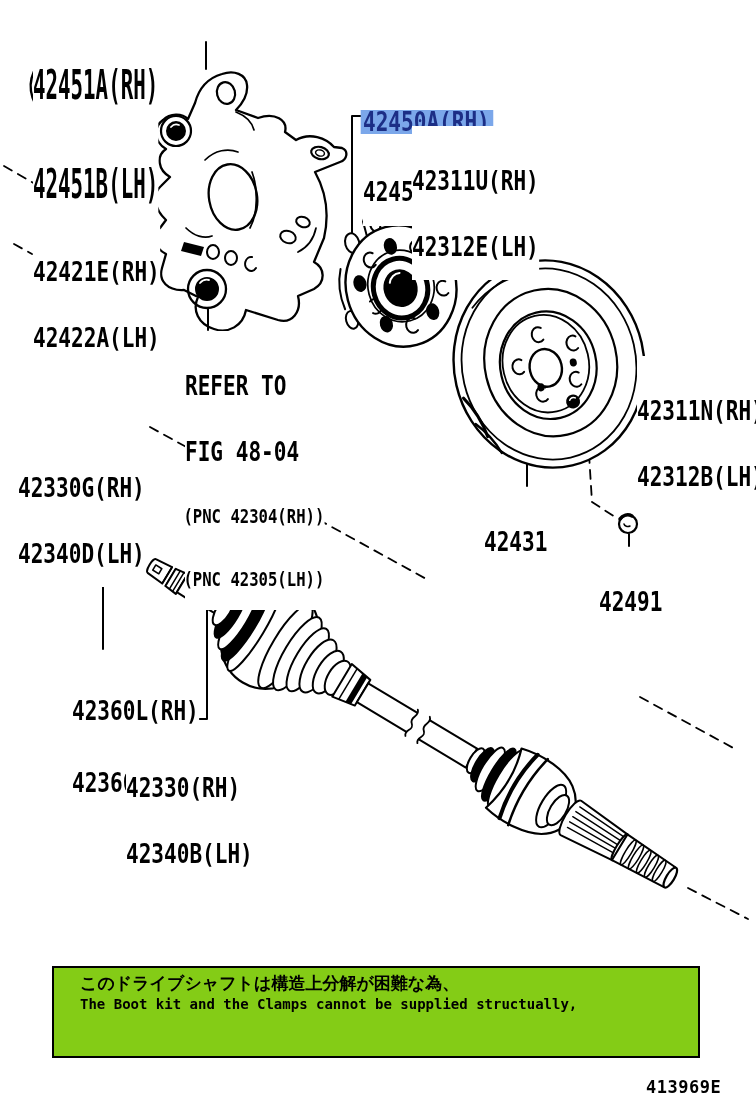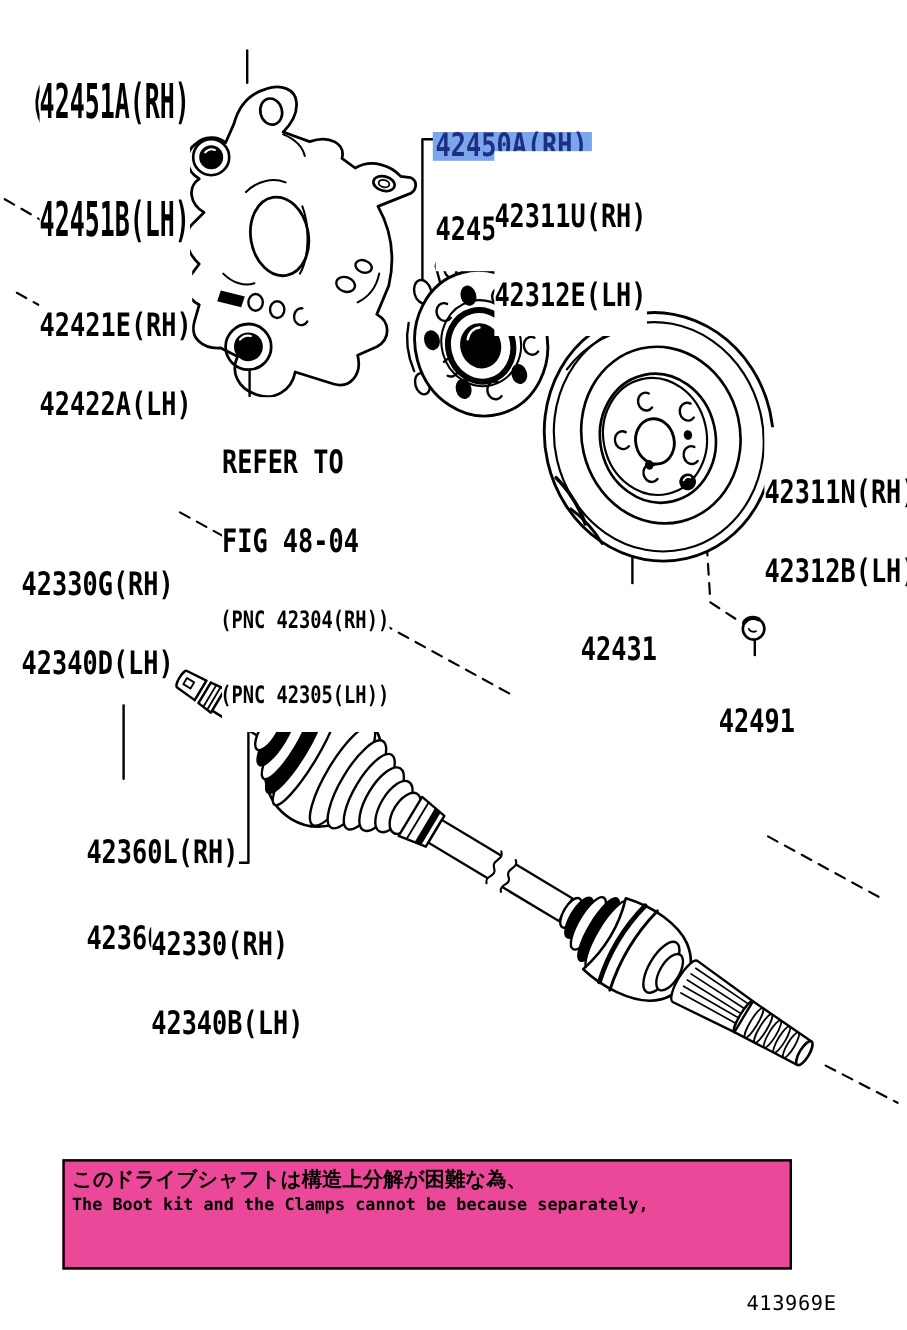--- a/index.html
+++ b/index.html
@@ -8,25 +8,25 @@
   .art{position:absolute;left:0;top:0;}
   .plabel{position:absolute;font-family:"DejaVu Sans Mono",monospace;font-weight:bold;
           font-size:27px;line-height:22px;color:#000;white-space:pre;
           transform:scaleX(0.78);transform-origin:0 0;background:#fff;}
   .plabel .ln{display:block;}
   .big{font-size:40px;line-height:33px;transform:scaleX(0.52);}
   .lh24{line-height:24px;}
   .pnc{display:block;font-size:20px;line-height:18.5px;margin-left:-2px;}
   .hl{display:inline-block;padding:0 4px 1px 3px;margin-left:-3px;}
   .notebox{position:absolute;left:52px;top:966px;width:592px;height:78px;
-           border:2.5px solid #000;padding:5px 6px;background:#ec4899;}
+           border:2.5px solid #000;padding:5px 26px;background:#84cc16;}
   .jp{font-family:"DejaVu Sans",sans-serif;font-weight:bold;font-size:17px;line-height:21px;white-space:pre;}
   .en{font-family:"DejaVu Sans Mono",monospace;font-weight:bold;font-size:14px;line-height:20px;white-space:pre;}
-  .doccode{position:absolute;left:622px;top:1077px;font-family:"DejaVu Sans Mono",monospace;
-           font-weight:normal;font-size:17px;letter-spacing:0.5px;}
+  .doccode{position:absolute;left:646px;top:1077px;font-family:"DejaVu Sans Mono",monospace;
+           font-weight:bold;font-size:17px;letter-spacing:0.5px;}
 </style>
 </head>
 <body>
 
 <div class="stage">
 
 <svg class="art" width="756" height="1108" viewBox="0 0 756 1108">
 <g stroke="#000" fill="none" stroke-width="2" stroke-linecap="round" stroke-linejoin="round">
 
   <g stroke-width="1.8" stroke-dasharray="9 7">
@@ -283,18 +283,18 @@
   <span class="ln">42360M(LH)</span>
 </div>
 
 <div class="plabel" style="left:126px;top:733px">
   <span class="ln">42330(RH)</span>
   <span class="ln">42340B(LH)</span>
 </div>
 
 <div class="notebox">
   <div class="jp">このドライブシャフトは構造上分解が困難な為、</div>
-  <div class="en">The Boot kit and the Clamps cannot be because separately,</div>
+  <div class="en">The Boot kit and the Clamps cannot be supplied structually,</div>
 </div>
 
 <div class="doccode">413969E</div>
 
 </div>
 
 </body></html>

